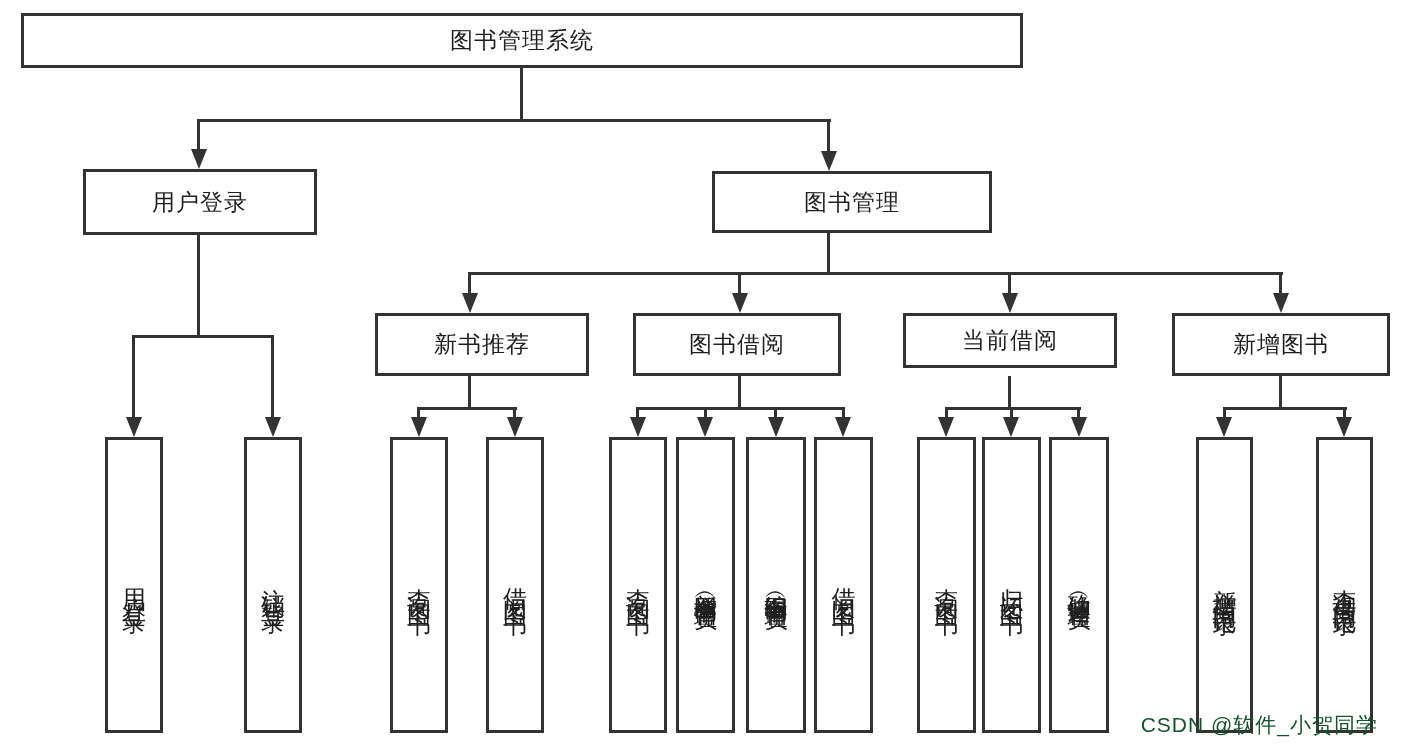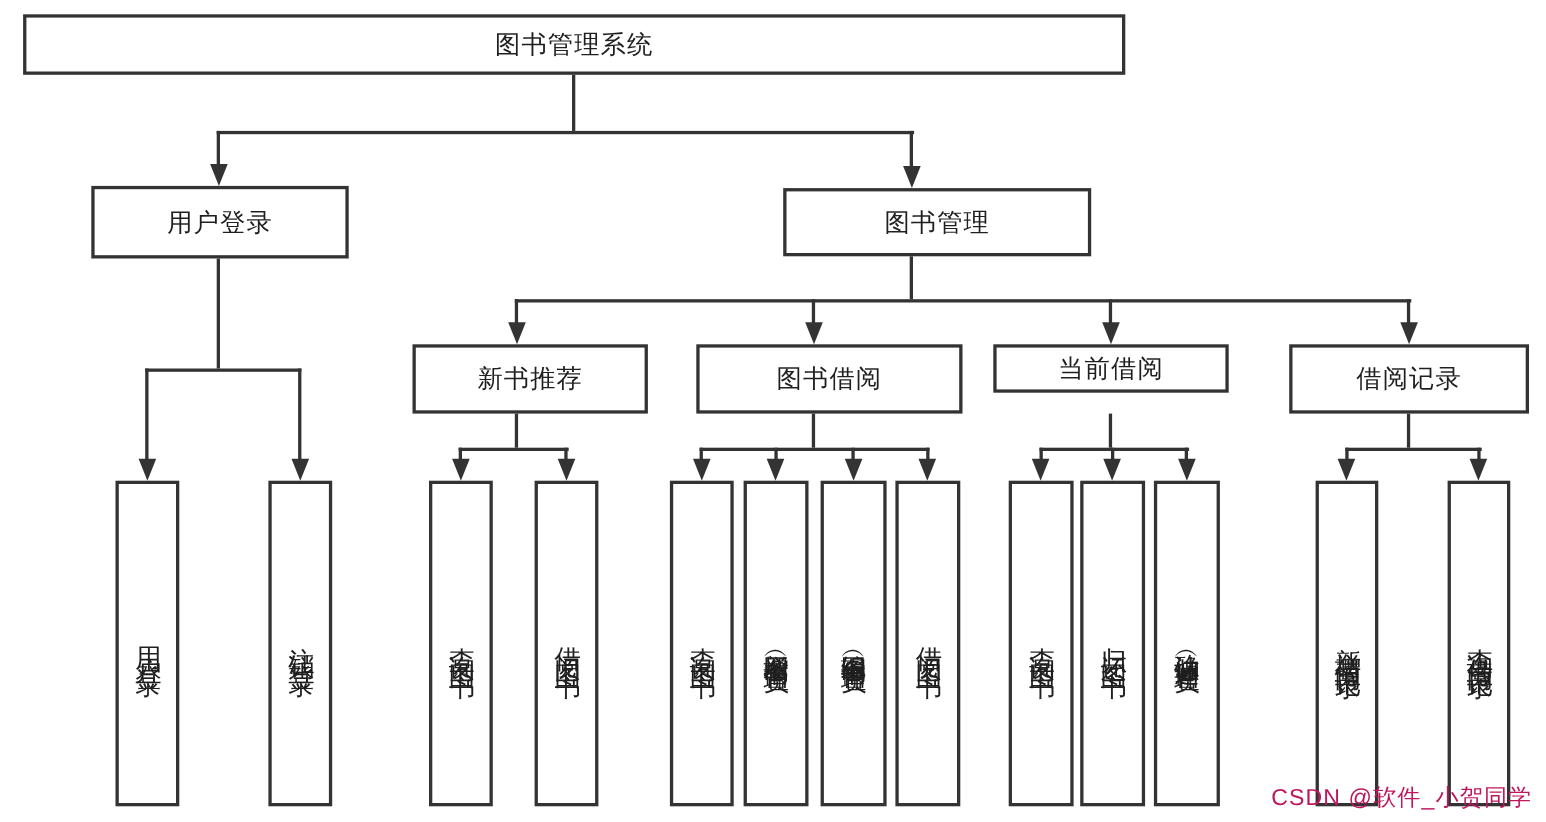--- a/index.html
+++ b/index.html
@@ -33,23 +33,23 @@
   .vl { position:absolute; width:3px;  background:#333333; }
   .hl { position:absolute; height:3px; background:#333333; }
   .arr {
     position:absolute; width:0; height:0;
     border-left:8px solid transparent;
     border-right:8px solid transparent;
     border-top:20px solid #333333;
   }
   .watermark {
     position:absolute;
-    right:12px; bottom:8px;
+    right:27px; bottom:8px;
     font-size:21px;
-    color:#be185d;
+    color:#14532d;
     letter-spacing:1px;
     white-space:nowrap;
   }
 </style>
 </head>
 <body>
 
 <div class="canvas">
 
   <div class="box hnode" style="left:21px;top:13px;width:1002px;height:55px">图书管理系统</div>
@@ -76,23 +76,23 @@
   <div class="vl" style="left:468px;top:272px;height:22px"></div>
   <div class="arr" style="left:462px;top:293px"></div>
   <div class="vl" style="left:738px;top:272px;height:22px"></div>
   <div class="arr" style="left:732px;top:293px"></div>
   <div class="vl" style="left:1008px;top:272px;height:22px"></div>
   <div class="arr" style="left:1002px;top:293px"></div>
   <div class="vl" style="left:1279px;top:272px;height:22px"></div>
   <div class="arr" style="left:1273px;top:293px"></div>
 
   <div class="box hnode" style="left:375px;top:313px;width:214px;height:63px">新书推荐</div>
-  <div class="box hnode" style="left:633px;top:313px;width:242px;height:63px">图书借阅</div>
-  <div class="box hnode" style="left:903px;top:313px;width:214px;height:44px">当前借阅</div>
-  <div class="box hnode" style="left:1172px;top:313px;width:218px;height:63px">借阅记录</div>
+  <div class="box hnode" style="left:633px;top:313px;width:208px;height:63px">图书借阅</div>
+  <div class="box hnode" style="left:903px;top:313px;width:214px;height:55px">当前借阅</div>
+  <div class="box hnode" style="left:1172px;top:313px;width:218px;height:63px">新增图书</div>
 
   <div class="vl" style="left:468px;top:376px;height:31px"></div>
   <div class="vl" style="left:738px;top:376px;height:31px"></div>
   <div class="vl" style="left:1008px;top:376px;height:31px"></div>
   <div class="vl" style="left:1279px;top:376px;height:31px"></div>
 
   <div class="hl" style="left:417px;top:407px;width:100px"></div>
   <div class="hl" style="left:636px;top:407px;width:209px"></div>
   <div class="hl" style="left:945px;top:407px;width:136px"></div>
   <div class="hl" style="left:1223px;top:407px;width:124px"></div>

